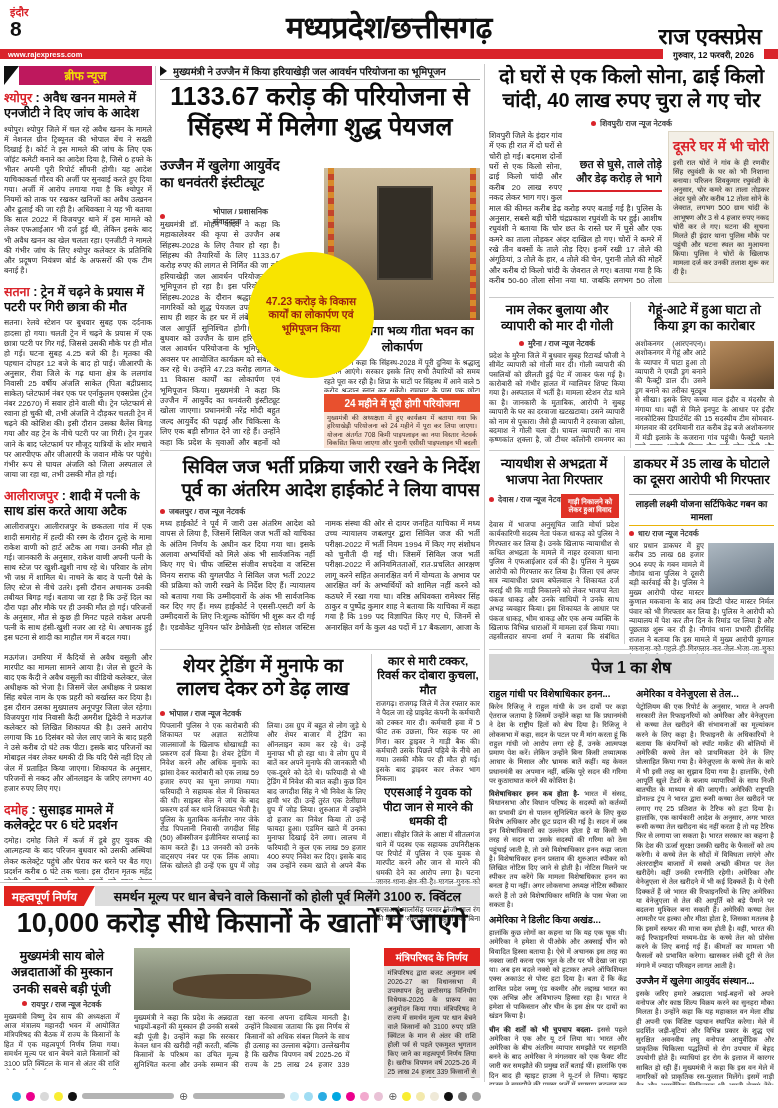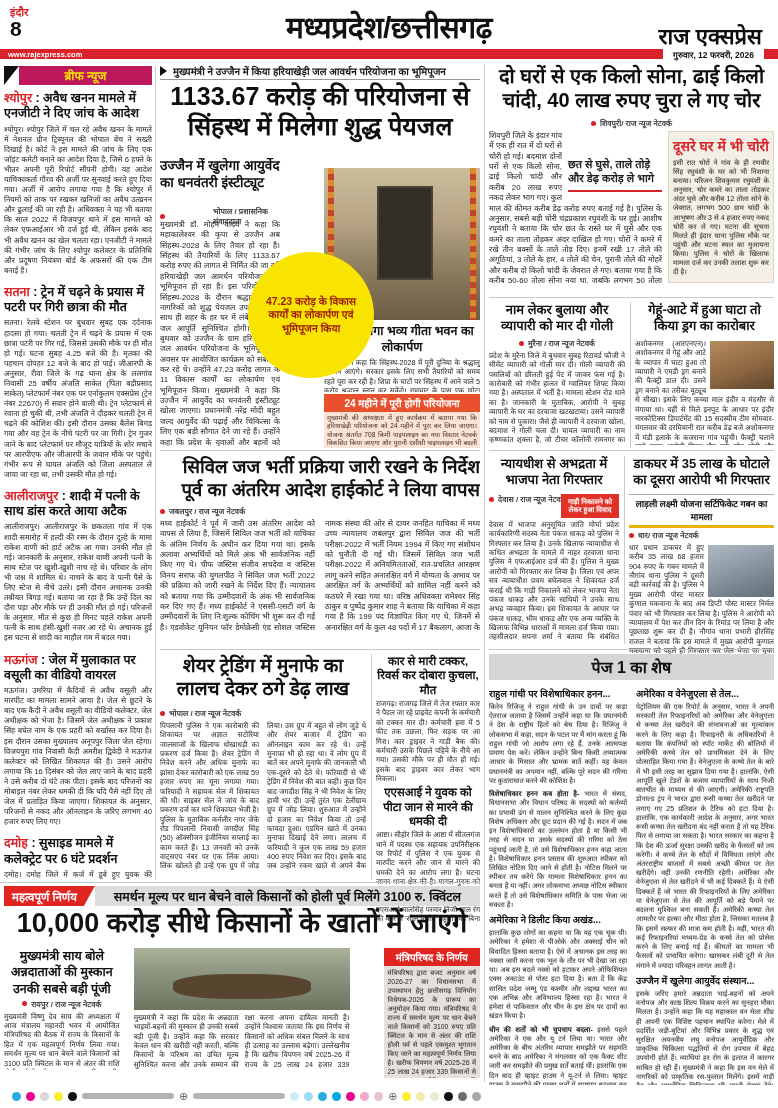--- a/index.html
+++ b/index.html
@@ -58,21 +58,21 @@
   #lead .redbox{position:absolute;left:164px;top:330px;width:156px;height:52px;}
   .redbox .rb-title{background:#e8502e;color:#fff;font-weight:bold;font-size:10px;text-align:center;padding:2px 0;}
   .redbox .rb-body{background:#fae3d5;padding:2px 3px;font-size:6.6px;line-height:1.28;color:#3a2a22;height:36px;overflow:hidden;text-align:justify;}
 
   
   #theft{position:absolute;left:489px;top:64px;width:285px;height:230px;}
   #theft .head{font-size:20px;font-weight:bold;text-align:center;line-height:1.2;height:52px;overflow:hidden;color:#0d0d0d;}
   #theft .byline{justify-content:center;}
   #theft .cols{display:flex;gap:6px;height:152px;overflow:hidden;}
   #theft .main{flex:1;position:relative;}
-  #theft .pq{float:right;width:94px;margin:26px 0 4px 6px;font-size:11px;font-weight:bold;text-align:left;line-height:1.3;border-bottom:2px solid #d9232a;padding-bottom:4px;}
+  #theft .pq{float:right;width:94px;margin:26px 0 4px 6px;font-size:11px;font-weight:bold;text-align:right;line-height:1.3;border-bottom:2px solid #d9232a;padding-bottom:4px;}
   #theft .sidebox{width:106px;background:#f3efe6;border:1px solid #ddd6c5;padding:4px;}
   #theft .sidebox h4{margin:0 0 3px;color:#d9232a;font-size:14px;text-align:left;}
   #theft .sidebox p{margin:0;font-size:7px;line-height:1.3;color:#222;}
 
   .mini-story .head{font-size:13px;font-weight:bold;text-align:center;line-height:1.25;overflow:hidden;}
   #merchant{position:absolute;left:489px;top:302px;width:136px;height:146px;}
   #merchant .head{height:34px;}
   #merchant .body-xs{height:92px;overflow:hidden;}
   #drug{position:absolute;left:635px;top:302px;width:139px;height:146px;}
   #drug .head{height:34px;margin-bottom:3px;}
@@ -87,21 +87,21 @@
   
   #bjp{position:absolute;left:489px;top:456px;width:130px;height:188px;}
   #bjp .head{height:36px;}
   #bjp .topper{position:relative;height:26px;}
   #bjp .minired{position:absolute;right:0;top:0;width:58px;height:24px;background:#e03226;color:#fff;font-size:7px;font-weight:bold;display:flex;align-items:center;justify-content:center;text-align:center;line-height:1.2;padding:1px;}
   #bjp .body-xs{height:122px;overflow:hidden;}
 
   
   #post{position:absolute;left:629px;top:456px;width:145px;height:188px;}
   #post .head{height:36px;}
-  #post .sub{font-size:9px;font-weight:bold;text-align:center;border-top:1px solid #aaa;border-bottom:3px solid #eab308;padding:2px 0;margin:2px 0;}
+  #post .sub{font-size:9px;font-weight:bold;text-align:center;border-top:1px solid #aaa;border-bottom:1px solid #eab308;padding:2px 0;margin:2px 0;}
   #post .ph{float:right;width:66px;height:52px;margin:2px 0 2px 4px;background:linear-gradient(160deg,#aeb9c2,#84919d 55%,#5f6d79);}
   #post .body-xs{height:114px;overflow:hidden;}
 
   
   #trading{position:absolute;left:160px;top:654px;width:206px;height:226px;}
   #trading .head{font-size:19px;font-weight:bold;text-align:center;line-height:1.22;height:52px;overflow:hidden;}
   #trading .cols{column-count:2;column-gap:8px;height:150px;overflow:hidden;}
 
   
   #carasi{position:absolute;left:376px;top:654px;width:104px;height:226px;}
@@ -177,21 +177,20 @@
     </div>
     <div class="brief-item">
       <h3><span class="city">सतना</span><span> : ट्रेन में चढ़ने के प्रयास में पटरी पर गिरी छात्रा की मौत</span></h3>
       <p class="jus">सतना। रेलवे स्टेशन पर बुधवार सुबह एक दर्दनाक हादसा हो गया। चलती ट्रेन में चढ़ने के प्रयास में एक छात्रा पटरी पर गिर गई, जिससे उसकी मौके पर ही मौत हो गई। घटना सुबह 4.25 बजे की है। मृतका की पहचान दोपहर 12 बजे के बाद हो पाई। जीआरपी के अनुसार, रीवा जिले के गढ़ थाना क्षेत्र के ललगांव निवासी 25 वर्षीय अंजलि साकेत (पिता बद्रीप्रसाद साकेत) प्लेटफार्म नंबर एक पर एर्नाकुलम एक्सप्रेस (ट्रेन नंबर 22670) में सवार होने वाली थी। ट्रेन प्लेटफार्म से रवाना हो चुकी थी, तभी अंजलि ने दौड़कर चलती ट्रेन में चढ़ने की कोशिश की। इसी दौरान उसका बैलेंस बिगड़ गया और वह ट्रेन के नीचे पटरी पर जा गिरी। ट्रेन गुजर जाने के बाद प्लेटफार्म पर मौजूद यात्रियों के शोर मचाने पर आरपीएफ और जीआरपी के जवान मौके पर पहुंचे। गंभीर रूप से घायल अंजलि को जिला अस्पताल ले जाया जा रहा था, तभी उसकी मौत हो गई।</p>
     </div>
     <div class="brief-item">
       <h3><span class="city">आलीराजपुर</span><span> : शादी में पत्नी के साथ डांस करते आया अटैक</span></h3>
       <p class="jus">आलीराजपुर। आलीराजपुर के छकतला गांव में एक शादी समारोह में हल्दी की रस्म के दौरान दूल्हे के मामा राकेश वाणी को हार्ट अटैक आ गया। उनकी मौत हो गई। जानकारी के अनुसार, राकेश वाणी अपनी पत्नी के साथ स्टेज पर खुशी-खुशी नाच रहे थे। परिवार के लोग भी जश्न में शामिल थे। नाचने के बाद वे पत्नी पैसे के लिए स्टेज से नीचे उतरे। इसी दौरान अचानक उनकी तबीयत बिगड़ गई। बताया जा रहा है कि उन्हें दिल का दौरा पड़ा और मौके पर ही उनकी मौत हो गई। परिजनों के अनुसार, मौत से कुछ ही मिनट पहले राकेश अपनी पत्नी के साथ हंसी-खुशी नजर आ रहे थे। अचानक हुई इस घटना से शादी का माहौल गम में बदल गया।</p>
     </div>
     <div class="brief-item">
-      <h3><span class="city">मऊगंज</span><span> : जेल में मुलाकात पर वसूली का वीडियो वायरल</span></h3>
       <p class="jus">मऊगंज। उमरिया में कैदियों से अवैध वसूली और मारपीट का मामला सामने आया है। जेल से छूटने के बाद एक कैदी ने अवैध वसूली का वीडियो कलेक्टर, जेल अधीक्षक को भेजा है। जिसमें जेल अधीक्षक ने प्रकाश सिंह बघेल नाम के एक प्रहरी को बर्खास्त कर दिया है। इस दौरान उसका मुख्यालय अनूपपुर जिला जेल रहेगा। विजयपुरा गांव निवासी कैदी अमरीश द्विवेदी ने मऊगंज कलेक्टर को लिखित शिकायत की है। उसने आरोप लगाया कि 16 दिसंबर को जेल लाए जाने के बाद प्रहरी ने उसे करीब दो घंटे तक पीटा। इसके बाद परिजनों का मोबाइल नंबर लेकर धमकी दी कि यदि पैसे नहीं दिए तो जेल में प्रताड़ित किया जाएगा। शिकायत के अनुसार, परिजनों से नकद और ऑनलाइन के जरिए लगभग 40 हजार रुपए लिए गए।</p>
     </div>
     <div class="brief-item">
       <h3><span class="city">दमोह</span><span> : सुसाइड मामले में कलेक्ट्रेट पर 6 घंटे प्रदर्शन</span></h3>
       <p class="jus">दमोह। दमोह जिले में कर्ज में डूबे हुए युवक की आत्महत्या के बाद परिजन बुधवार को उसकी अस्थियां लेकर कलेक्ट्रेट पहुंचे और घेराव कर धरने पर बैठ गए। प्रदर्शन करीब 6 घंटे तक चला। इस दौरान मृतक महेंद्र लोधी की पत्नी अपने छोटे बच्चों को साथ लेकर कलेक्ट्रेट परिसर में बैठी। बड़ी संख्या में लोधी समाज के लोग भी प्रदर्शन में शामिल हुए। स्थिति को देखते हुए प्रशासन ने भारी पुलिस बल तैनात किया। उनका आरोप है कि प्रशासन उनकी एक भी मांग मानने को तैयार नहीं है। महेंद्र सिंह लोधी ने 5 फरवरी को पन्ना जिले के सिमरिया में फांसी लगाकर आत्महत्या कर ली थी। परिजन और सोशल मीडिया पर दावा किया गया कि वे अपने ऊपर दर्ज केस और प्रशासन की कथित अधूरी कार्रवाई से परेशान थे।</p>
     </div>
   </div>
 
   <div id="lead">
     <div class="kicker">

